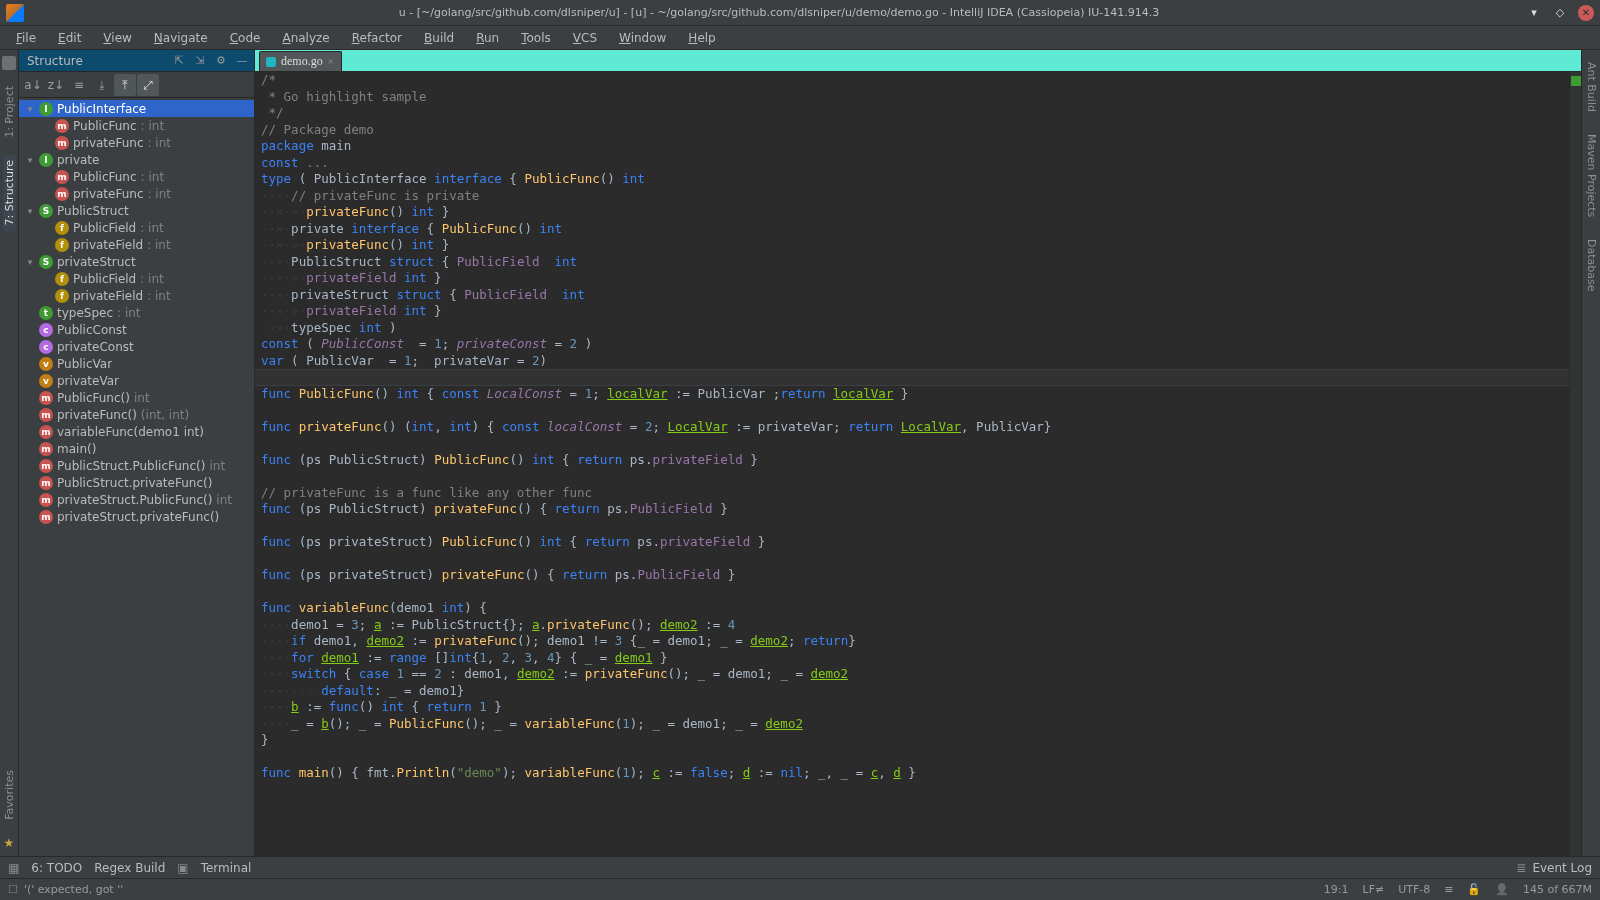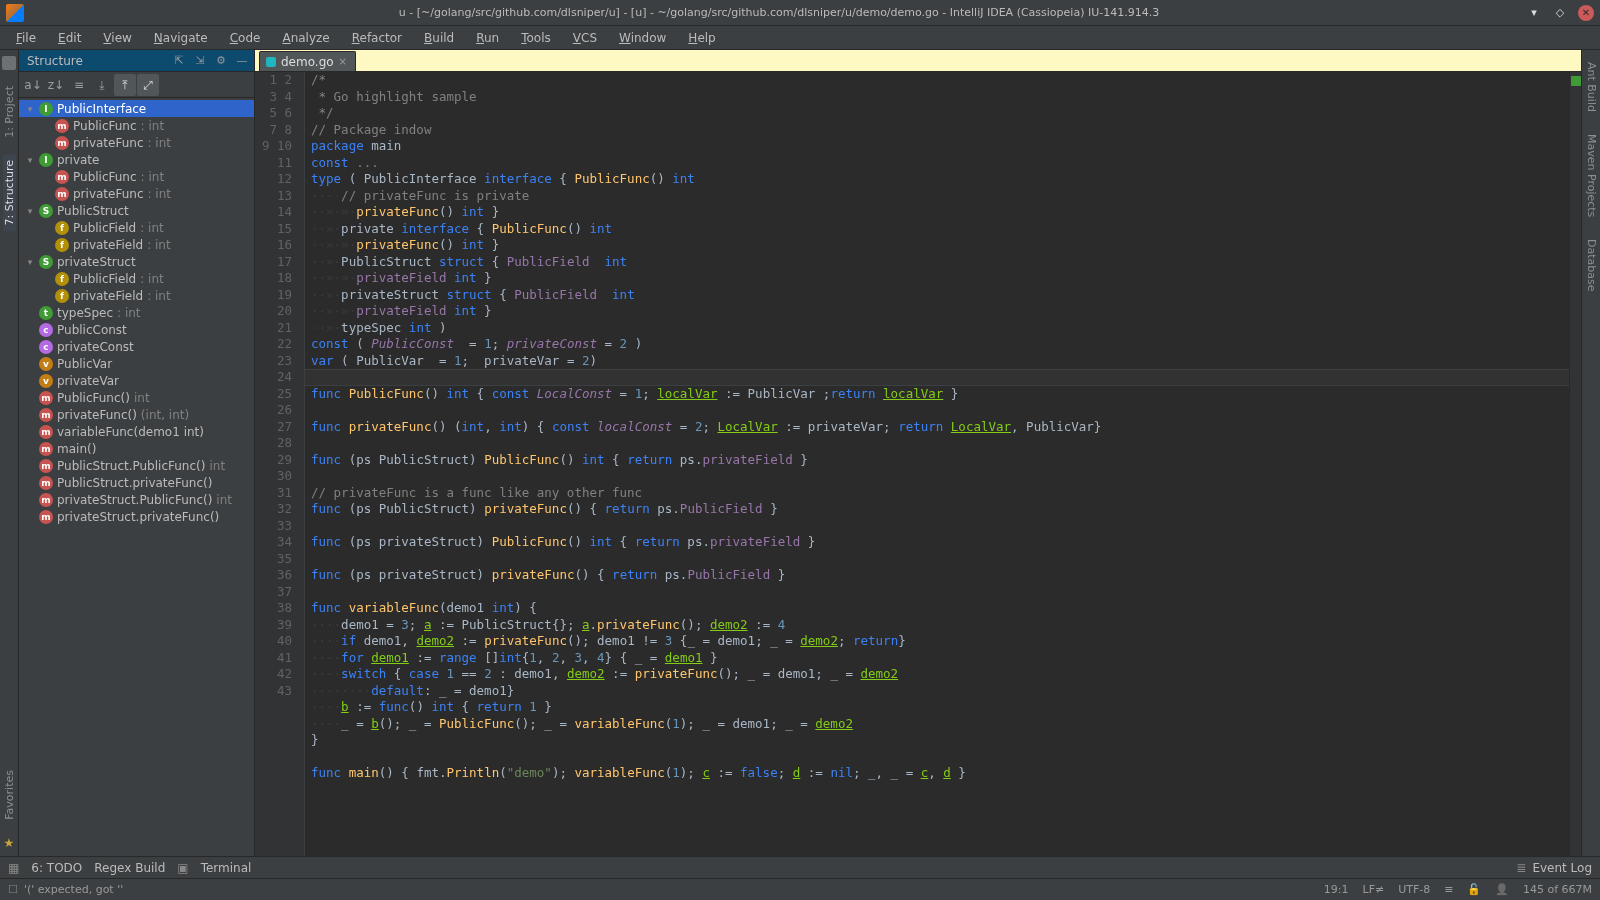--- a/index.html
+++ b/index.html
@@ -147,23 +147,24 @@
   .ico-t{background:#3f9c35;color:#fff;}
   .ico-c{background:#b36ae2;color:#fff;}
   .ico-v{background:#c27e14;color:#fff;}
   .tree-label{font-size:12px;color:#bbbbbb;}
   .tree-row.selected .tree-label{color:#fff;}
   .tree-hint{color:#808080;text-align:right;}
   .indent1{padding-left:22px;}
 
   
   .editor-tabs{
-    grid-column:3;grid-row:1;background:#fef9c3;
+    grid-column:3;grid-row:1;background:#5eead4;
     display:flex;align-items:flex-end;border-bottom:1px solid #282828;
     padding-left:4px;
+    font-family:Liberation Serif, serif;
   }
   .ed-tab{
     height:20px;padding:0 8px 0 6px;
     display:flex;align-items:center;gap:5px;
     background:#515658;border:1px solid #282828;border-bottom:none;
     border-radius:2px 2px 0 0;color:#ddd;font-size:12px;
   }
   .tab-ico{width:10px;height:10px;background:#1fb6c1;border-radius:2px;}
   .tab-x{color:#999;font-size:10px;}
 
@@ -425,68 +426,24 @@
 
   <div class="editor-tabs">
     <div class="ed-tab">
       <span class="tab-ico"></span>
       <span>demo.go</span>
       <span class="tab-x">×</span>
     </div>
   </div>
 
   <div class="editor-wrap">
-    <div class="gutter" id="gutter">1
-2
-3
-4
-5
-6
-7
-8
-9
-10
-11
-12
-13
-14
-15
-16
-17
-18
-19
-20
-21
-22
-23
-24
-25
-26
-27
-28
-29
-30
-31
-32
-33
-34
-35
-36
-37
-38
-39
-40
-41
-42
-43
-</div>
     <div class="code" id="code"><div class="hl-line" style="top: 297px;"></div><div><span class="c-cmt">/*</span>
 <span class="c-cmt"> * Go highlight sample</span>
 <span class="c-cmt"> */</span>
-<span class="c-cmt">// Package indow</span>
+<span class="c-cmt">// Package demo</span>
 <span class="c-kw">package</span> <span class="c-pkg">main</span>
 <span class="c-kw">const</span> <span class="c-dot">...</span>
 <span class="c-kw">type</span> ( <span class="c-typ">PublicInterface</span> <span class="c-kw">interface</span> { <span class="c-fn">PublicFunc</span>() <span class="c-kw">int</span>
 <span class="c-ws">····</span><span class="c-cmt">// privateFunc is private</span>
 <span class="c-ws">··»·»·</span><span class="c-fn">privateFunc</span>() <span class="c-kw">int</span> }
 <span class="c-ws">··»·</span><span class="c-typ">private</span> <span class="c-kw">interface</span> { <span class="c-fn">PublicFunc</span>() <span class="c-kw">int</span>
 <span class="c-ws">··»·»·</span><span class="c-fn">privateFunc</span>() <span class="c-kw">int</span> }
 <span class="c-ws">··»·</span><span class="c-typ">PublicStruct</span> <span class="c-kw">struct</span> { <span class="c-pubfield">PublicField</span>  <span class="c-kw">int</span>
 <span class="c-ws">··»·»·</span><span class="c-field">privateField</span> <span class="c-kw">int</span> }
 <span class="c-ws">··»·</span><span class="c-typ">privateStruct</span> <span class="c-kw">struct</span> { <span class="c-pubfield">PublicField</span>  <span class="c-kw">int</span>

